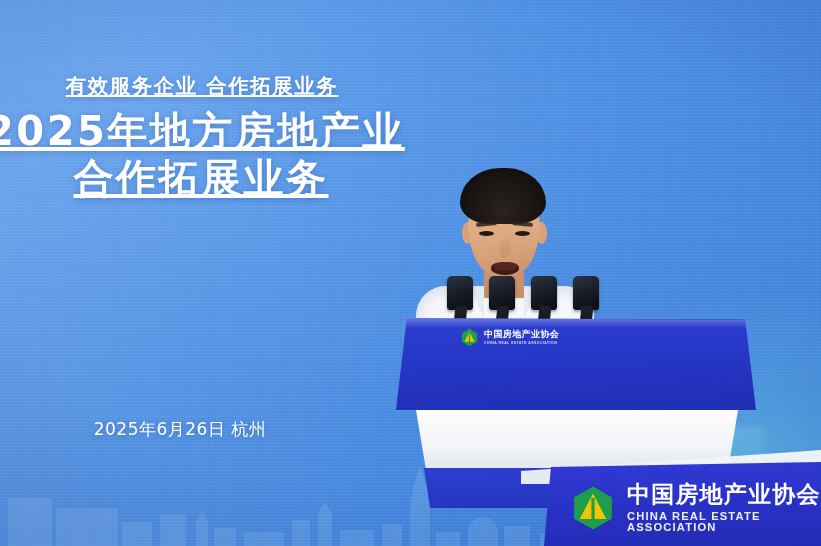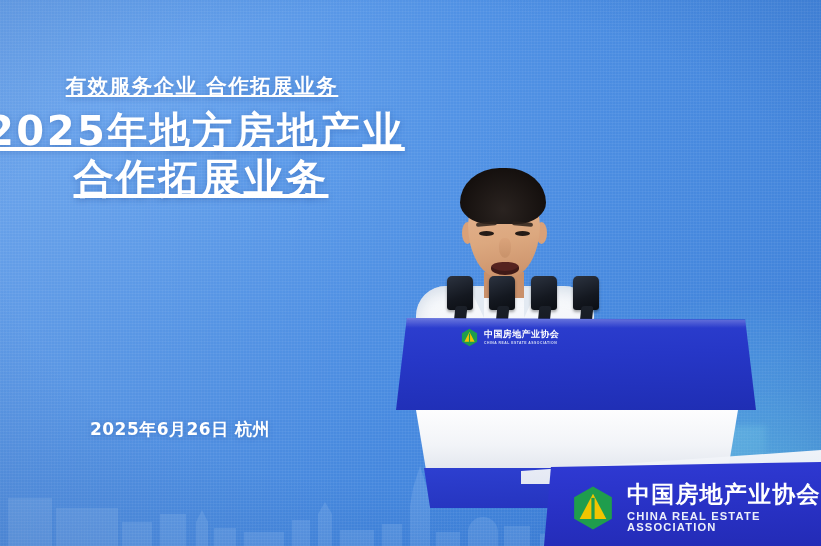--- a/index.html
+++ b/index.html
@@ -68,21 +68,21 @@
     line-height:1.08;margin:0 0 4px -14px;white-space:nowrap;
     font-family:"DejaVu Sans","Liberation Sans",sans-serif;
   }
   .hl-main2{
     font-size:40px;font-weight:bold;letter-spacing:2.5px;
     line-height:1.08;margin:0 0 0 2px;white-space:nowrap;
     font-family:"DejaVu Sans","Liberation Sans",sans-serif;
   }
   .hl-meta{
     position:absolute;left:0;top:418px;width:360px;text-align:center;
-    color:#fff;font-size:17px;letter-spacing:.5px;font-weight:700;
+    color:#fff;font-size:17px;letter-spacing:.5px;font-weight:400;
     text-shadow:0 1px 5px rgba(25,70,150,.35);
     font-family:"DejaVu Sans","Liberation Sans",sans-serif;
   }
 
   
   .speaker{position:absolute;left:398px;top:168px;width:210px;height:200px;}
   .sp-hair{
     position:absolute;left:62px;top:0;width:86px;height:56px;
     background:radial-gradient(ellipse at 50% 75%, #2a2320 0%, #15100e 70%, #0d0a09 100%);
     border-radius:46% 46% 34% 34%/62% 62% 38% 38%;

